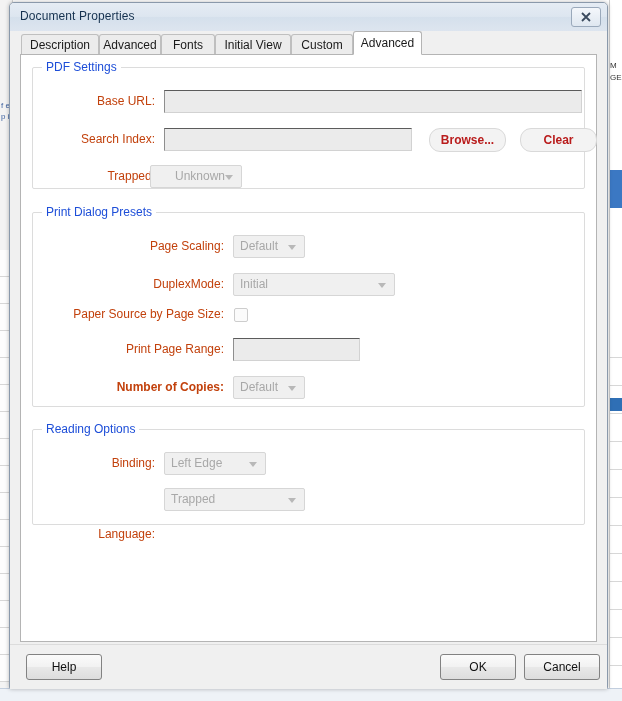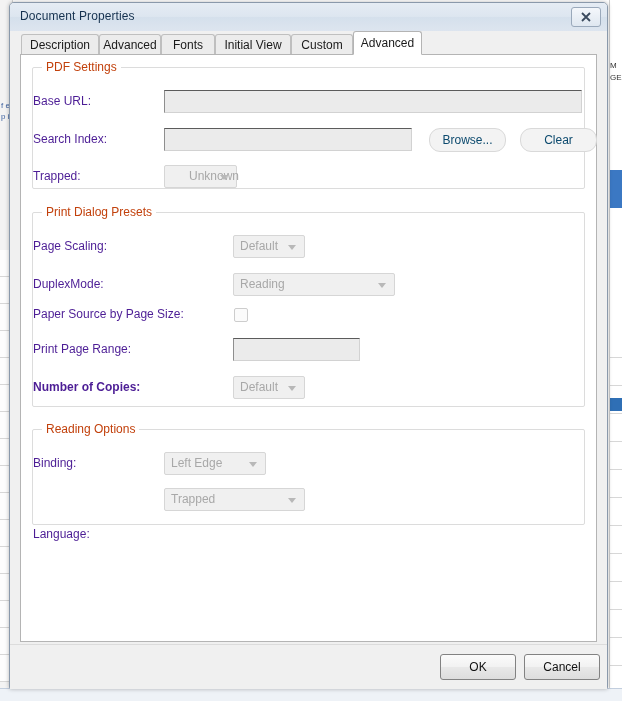--- a/index.html
+++ b/index.html
@@ -198,29 +198,29 @@
     box-sizing: border-box;
     background: transparent;
   }
   .group-title {
     position: absolute;
     top: -8px;
     left: 9px;
     background: #ffffff;
     padding: 0 4px;
     font-size: 12px;
+    color: #1d4ed8;
+    white-space: nowrap;
+  }
+
+  .fld-label {
+    position: absolute;
+    font-size: 12px;
     color: #c2410c;
-    white-space: nowrap;
-  }
-
-  .fld-label {
-    position: absolute;
-    font-size: 12px;
-    color: #4c1d95;
-    text-align: left;
+    text-align: right;
     white-space: nowrap;
   }
 
   
   .txt {
     position: absolute;
     box-sizing: border-box;
     background: #ebebeb;
     border: 1px solid #d2d2d2;
     border-top: 1px solid #5b5b5b;
@@ -256,23 +256,24 @@
   }
 
   
   .btn-dis {
     position: absolute;
     box-sizing: border-box;
     background: #f3f3f3;
     border: 1px solid #d9d9d9;
     border-radius: 11px;
     font-size: 12px;
-    color: #0c4a6e;
+    color: #b91c1c;
     text-align: center;
     cursor: default;
+    font-weight: bold;
   }
 
   
   .chk {
     position: absolute;
     width: 14px; height: 14px;
     box-sizing: border-box;
     background: #fbfbfb;
     border: 1px solid #cdcdcd;
     border-radius: 2px;
@@ -376,38 +377,38 @@
 
       <div class="fld-label" style="left:0px; top:26px; width:122px;">Base URL:</div>
       <div class="txt" style="left:131px; top:22px; width:418px; height:23px;" placeholder=""></div>
 
       <div class="fld-label" style="left:0px; top:64px; width:122px;">Search Index:</div>
       <div class="txt" style="left:131px; top:60px; width:248px; height:23px;" placeholder=""></div>
       <div class="btn-dis" style="left:396px; top:60px; width:77px; height:24px; line-height:22px;">Browse...</div>
       <div class="btn-dis" style="left:487px; top:60px; width:77px; height:24px; line-height:22px;">Clear</div>
 
       <div class="fld-label" style="left:0px; top:101px; width:122px;">Trapped:</div>
-      <div class="combo" style="left:131px; top:97px; width:73px; height:23px;padding-left:24px;">
+      <div class="combo" style="left:117px; top:97px; width:92px; height:23px;padding-left:24px;">
         <span>Unknown</span>
         <span class="arrow"></span>
       </div>
     </div>
 
     <div class="group" style="left:11px; top:157px; width:553px; height:195px;">
       <div class="group-title">Print Dialog Presets</div>
 
       <div class="fld-label" style="left:0px; top:26px; width:191px;">Page Scaling:</div>
       <div class="combo" style="left:200px; top:22px; width:72px; height:23px;">
         <span>Default</span>
         <span class="arrow"></span>
       </div>
 
       <div class="fld-label" style="left:0px; top:64px; width:191px;">DuplexMode:</div>
       <div class="combo" style="left:200px; top:60px; width:162px; height:23px;">
-        <span>Reading</span>
+        <span>Initial</span>
         <span class="arrow"></span>
       </div>
 
       <div class="fld-label" style="left:0px; top:94px; width:191px;">Paper Source by Page Size:</div>
       <div class="chk" style="left:201px; top:95px;"></div>
 
       <div class="fld-label" style="left:0px; top:129px; width:191px;">Print Page Range:</div>
       <div class="txt" style="left:200px; top:125px; width:127px; height:23px;" placeholder=""></div>
 
       <div class="fld-label" style="left:0px; top:167px; width:191px;font-weight:bold;">Number of Copies:</div>
@@ -429,17 +430,18 @@
       <div class="fld-label" style="left:0px; top:62px; width:122px;margin-top:35px;">Language:</div>
       <div class="combo" style="left:131px; top:58px; width:141px; height:23px;">
         <span>Trapped</span>
         <span class="arrow"></span>
       </div>
     </div>
 
   </div>
 
   <div class="footer">
+    <div class="btn" style="left:16px;  top:9px; width:76px;">Help</div>
     <div class="btn" style="left:430px; top:9px; width:76px;">OK</div>
     <div class="btn" style="left:514px; top:9px; width:76px;">Cancel</div>
   </div>
 
 </div>
 
 </body></html>

